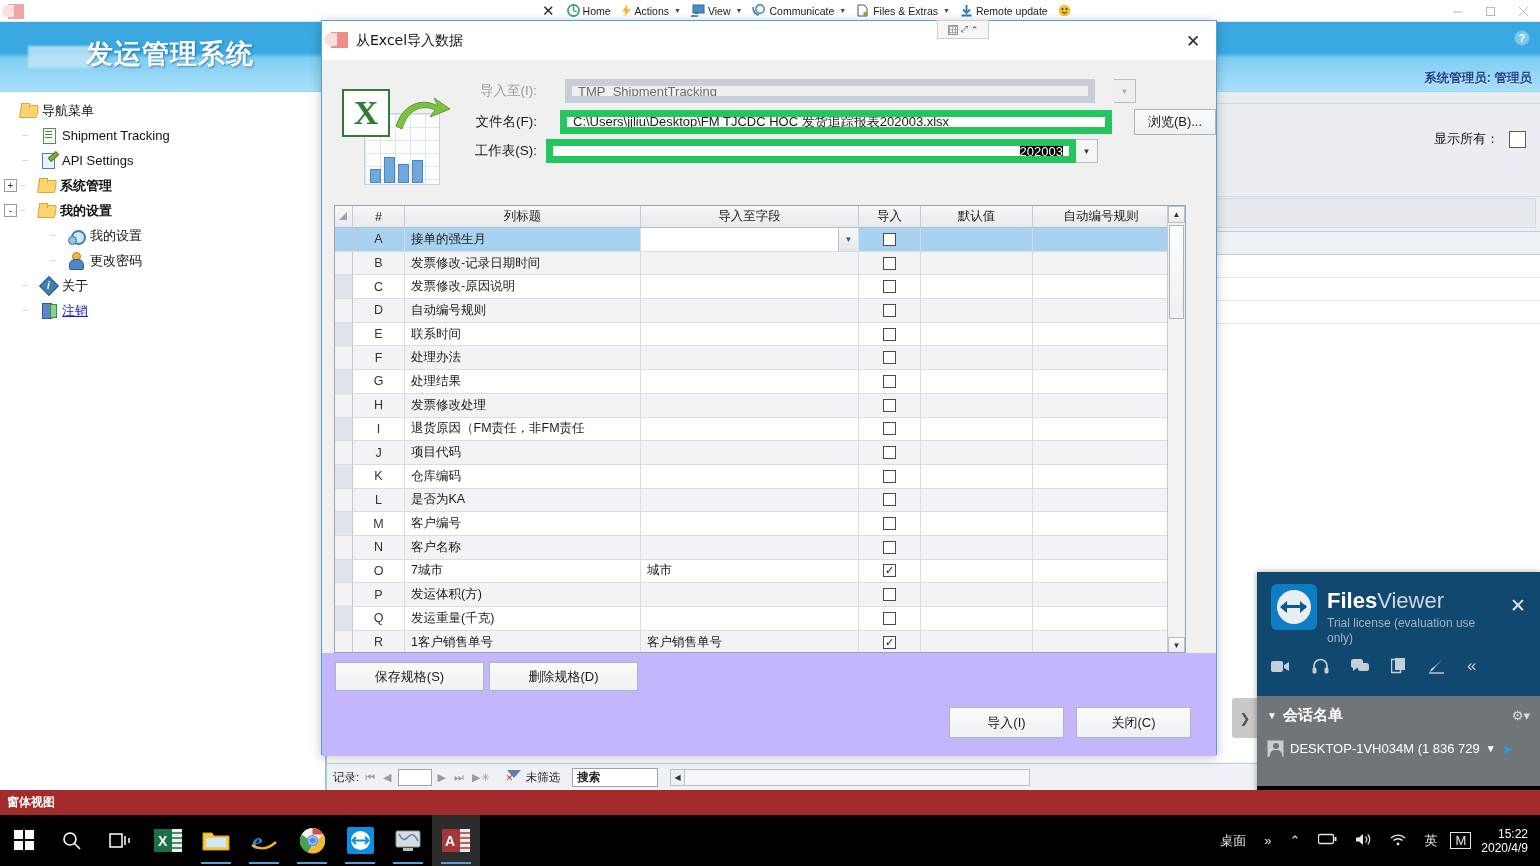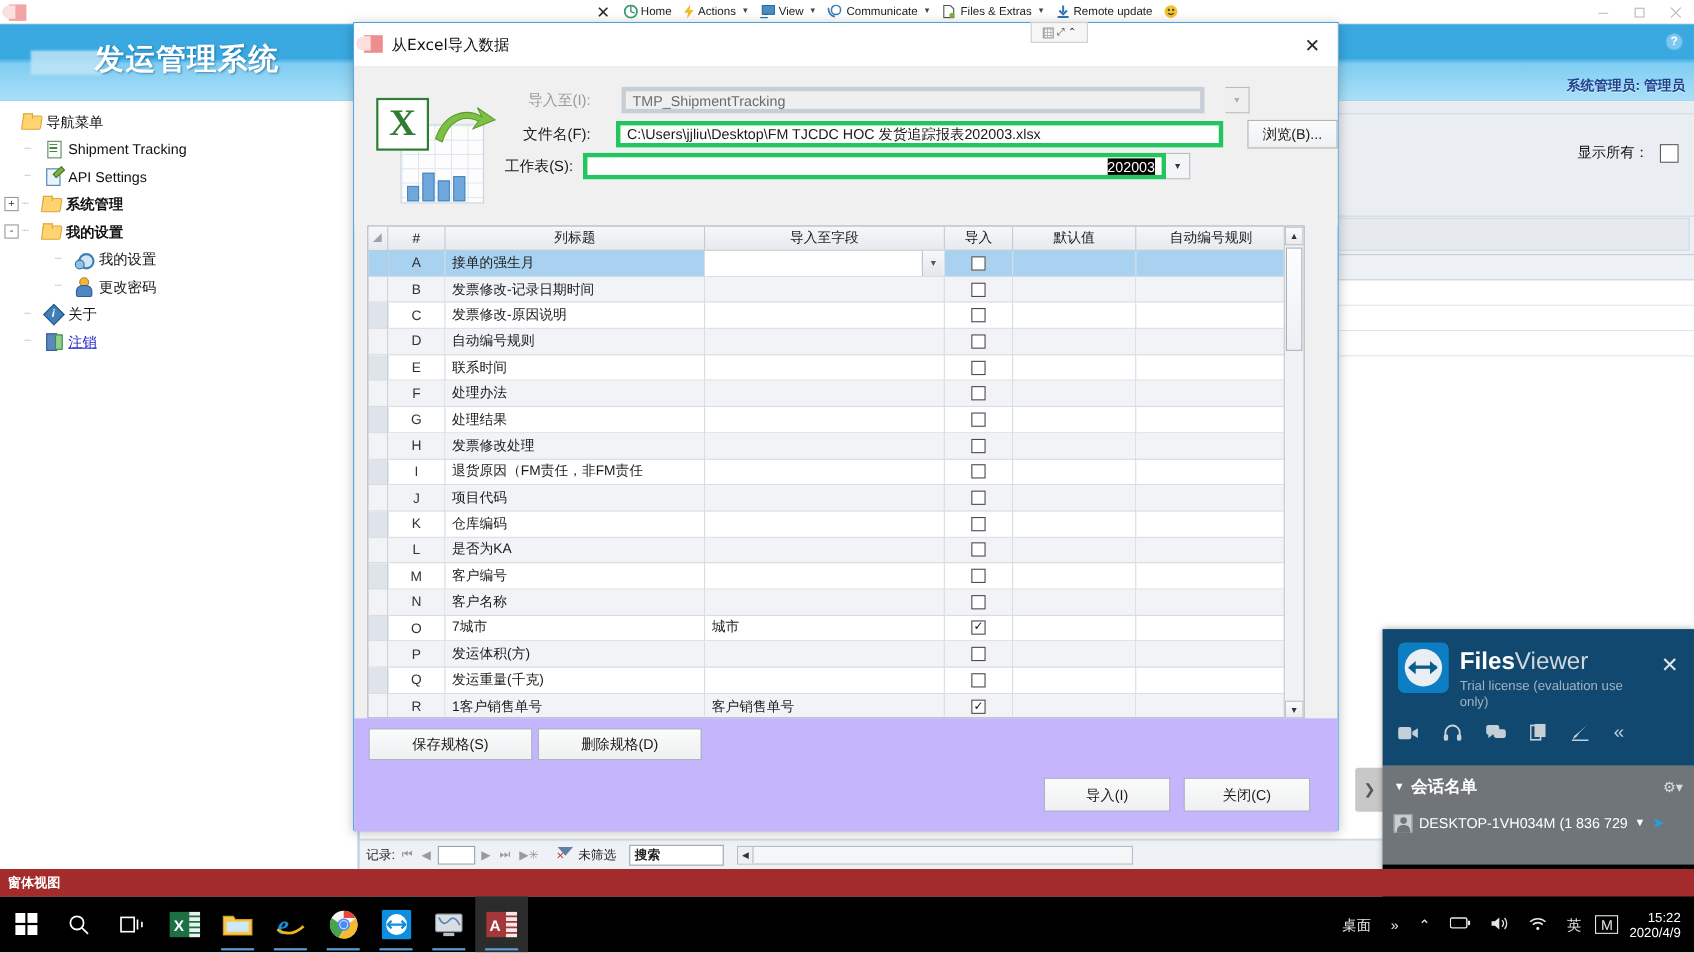--- a/index.html
+++ b/index.html
@@ -357,21 +357,21 @@
   }
   .xls-arrow{
     position:absolute; left:58px; top:17px; width:0;height:0;
   }
   .xls-arrow svg{ display:block; }
 
   .frow{ position:absolute; display:flex; align-items:center; font-size:13.5px; color:#1a1a1a;}
   .frow .flabel{ width:84px; text-align:right; padding-right:9px; }
   .flabel.gray{ color:#9a9a9a; }
   .inp{
-    height:24px; border:4px solid #22c55e; background:#ffffff; display:flex; align-items:center;
+    height:24px; border:7px solid #22c55e; background:#ffffff; display:flex; align-items:center;
     padding:0 6px; font-size:13px; color:#1a1a1a; overflow:hidden; white-space:nowrap;
   }
   .inp.disabled{ background:#efefef; color:#6b6b6b; border-color:#c7ced5;}
   .ddbtn{
     width:22px; height:24px; border:1px solid #b6bec7; border-left:none; background:#f3f5f7;
     display:flex; align-items:center; justify-content:center; font-size:8px; color:#333;
   }
   .ddbtn.disabled{ background:#efefef; color:#b0b0b0;}
   .btn{
     border:1px solid #adb6bf; background:linear-gradient(to bottom,#fbfbfb,#eef0f2);
@@ -693,21 +693,21 @@
         <span class="inp disabled" style="width:530px;">TMP_ShipmentTracking</span>
         <span class="ddbtn disabled">▼</span>
       </div>
 
       <div class="frow" style="left:140px; top:48px;gap:14px;">
         <span class="flabel">文件名(F):</span>
         <span class="inp" style="width:552px;">C:\Users\jjliu\Desktop\FM TJCDC HOC 发货追踪报表202003.xlsx</span>
         <span class="btn" style="width:82px;height:26px;margin-left:8px;">浏览(B)...</span>
       </div>
 
-      <div class="frow" style="left:124px; top:78px;">
+      <div class="frow" style="left:140px; top:78px;">
         <span class="flabel">工作表(S):</span>
         <span class="inp" style="width:530px;justify-content:flex-end;">
             <span class="sel-text">202003</span>
           </span>
         <span class="ddbtn">▼</span>
       </div>
     </div>
 
     <div class="dgrid">
       <div class="dgh">

